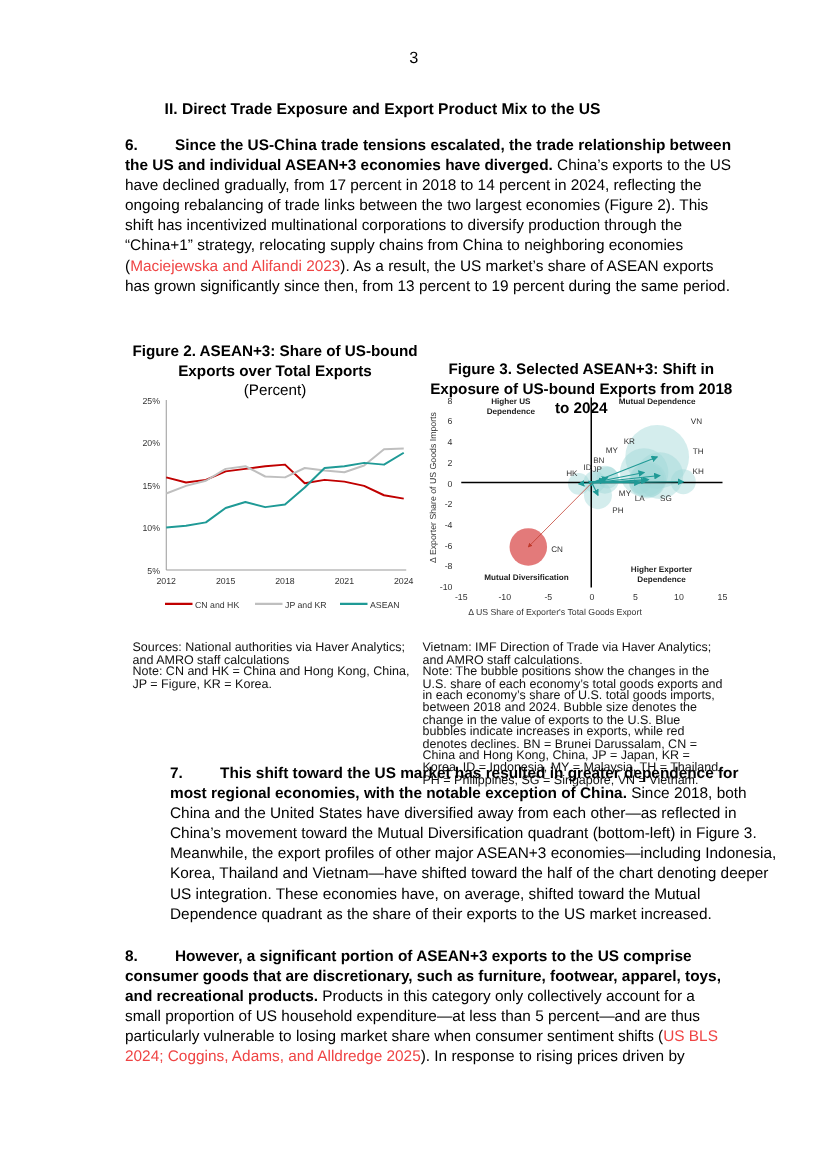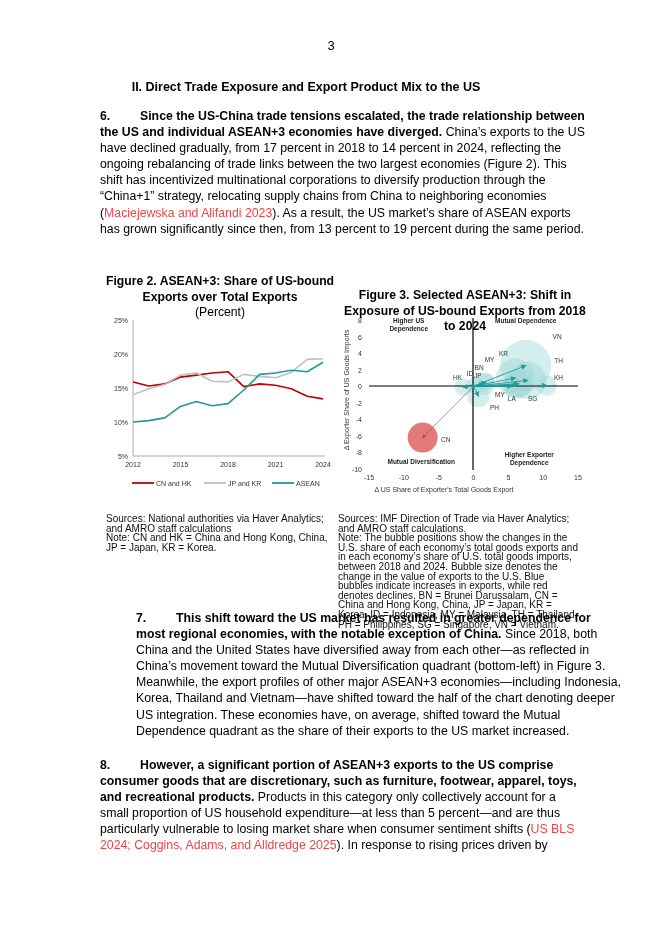--- a/index.html
+++ b/index.html
@@ -148,24 +148,24 @@
         <path d="M0,0 L6,3 L0,6 z" fill="#1f9a96"></path>
       </marker>
       <marker id="arrR" markerWidth="6" markerHeight="6" refX="5" refY="3" orient="auto">
         <path d="M0,0 L6,3 L0,6 z" fill="#c0392b"></path>
       </marker>
     </defs>
   </svg>
 
 <div class="note" style="top:514px; left:106px; width:228px;">
   <div>Sources: National authorities via Haver Analytics; and AMRO staff calculations</div>
-  <div>Note: CN and HK = China and Hong Kong, China, JP = Japan, KR = Korea.</div>
+  <div>Note: CN and HK = China and Hong Kong, China, JP = Figure, KR = Korea.</div>
 </div>
 <div class="note" style="top:514px; left:338px; width:242px;">
-  <div>Sources: IMF Direction of Trade via Haver Analytics; and AMRO staff calculations.</div>
+  <div>Vietnam: IMF Direction of Trade via Haver Analytics; and AMRO staff calculations.</div>
   <div>Note: The bubble positions show the changes in the U.S. share of each economy’s total goods exports and in each economy’s share of U.S. total goods imports, between 2018 and 2024. Bubble size denotes the change in the value of exports to the U.S. Blue bubbles indicate increases in exports, while red denotes declines. BN = Brunei Darussalam, CN = China and Hong Kong, China, JP = Japan, KR = Korea, ID = Indonesia, MY = Malaysia, TH = Thailand, PH = Philippines, SG = Singapore, VN = Vietnam.</div>
 </div>
 
 <div class="para" style="top:610px;margin-left:36px;">
   <span class="num">7.</span><b>This shift toward the US market has resulted in greater dependence for most regional economies, with the notable exception of China.</b><span> Since 2018, both China and the United States have diversified away from each other—as reflected in China’s movement toward the Mutual Diversification quadrant (bottom-left) in Figure 3. Meanwhile, the export profiles of other major ASEAN+3 economies—including Indonesia, Korea, Thailand and Vietnam—have shifted toward the half of the chart denoting deeper US integration. These economies have, on average, shifted toward the Mutual Dependence quadrant as the share of their exports to the US market increased.</span>
 </div>
 
 <div class="para" style="top:757px;">
   <span class="num">8.</span><b>However, a significant portion of ASEAN+3 exports to the US comprise consumer goods that are discretionary, such as furniture, footwear, apparel, toys, and recreational products.</b><span> Products in this category only collectively account for a small proportion of US household expenditure—at less than 5 percent—and are thus particularly vulnerable to losing market share when consumer sentiment shifts (</span><span class="link">US BLS 2024; Coggins, Adams, and Alldredge 2025</span><span>). In response to rising prices driven by</span>
 </div>

